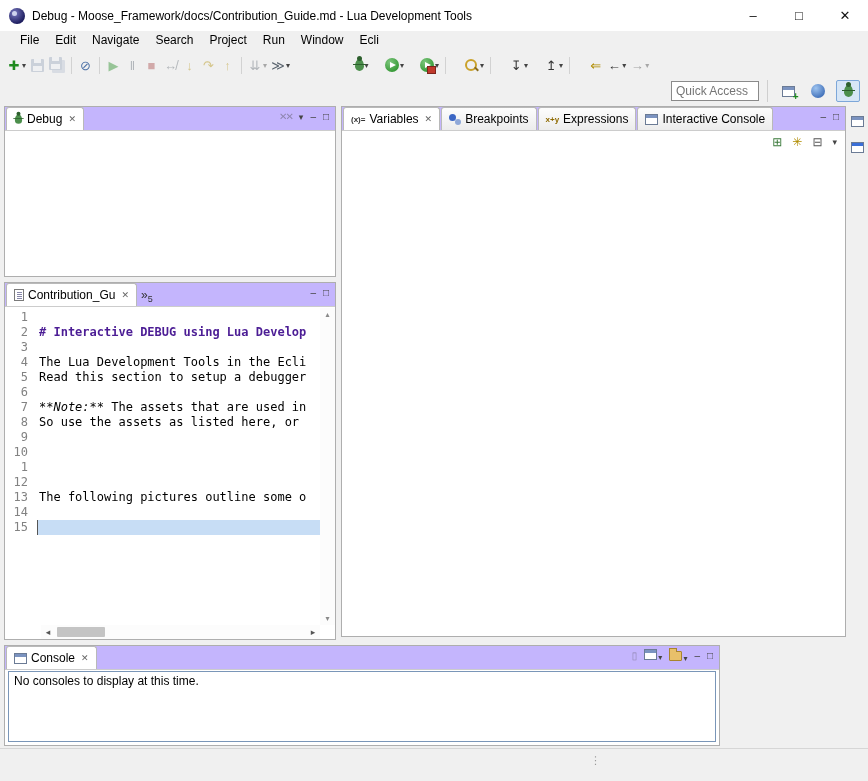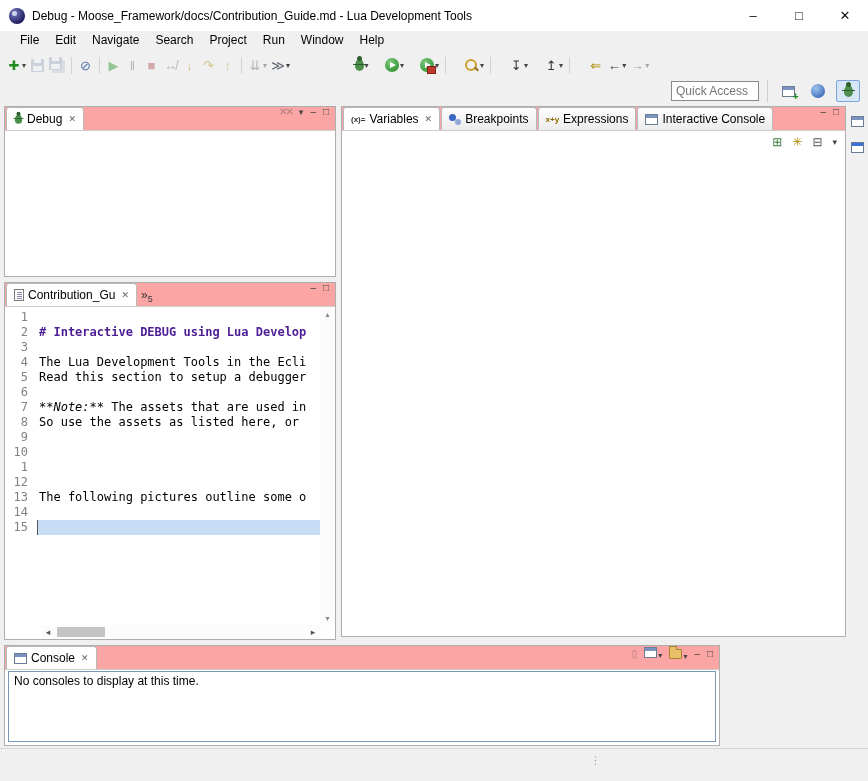--- a/index.html
+++ b/index.html
@@ -65,21 +65,21 @@
   
   .qa-row{height:26px;display:flex;align-items:center;justify-content:flex-end;padding-right:8px;gap:8px;}
   .qa-box{width:88px;height:20px;border:1px solid #8a8a8a;background:#fff;color:#707070;
     font-family:"Liberation Sans",sans-serif;font-size:12px;padding:0 4px;}
   .persp-bar{display:flex;align-items:center;gap:6px;border-left:1px solid #cfcfcf;padding-left:8px;}
   .persp-btn{width:24px;height:22px;display:flex;align-items:center;justify-content:center;border:1px solid transparent;border-radius:2px;}
   .persp-btn.active{background:#d7e6f6;border-color:#7da7d9;}
 
   
   .panel{position:absolute;background:#fff;border:1px solid #aeaeae;}
-  .tabrow{height:24px;background:#fca5a5;display:flex;align-items:flex-start;border-bottom:1px solid #cccccc;position:relative;}
+  .tabrow{height:24px;background:#c4b5fd;display:flex;align-items:center;border-bottom:1px solid #cccccc;position:relative;}
   .tab{height:23px;display:flex;align-items:center;gap:4px;padding:0 7px;margin-left:1px;
     border:1px solid #b9b9b9;border-bottom:none;border-radius:3px 3px 0 0;
     background:linear-gradient(#fdfdfd,#ececec);white-space:nowrap;}
   .tab.active{background:#fff;}
   .tab .close{font-size:9px;color:#666;margin-left:2px;}
   .tab-controls{margin-left:auto;display:flex;align-items:center;gap:7px;padding:0 6px 4px 0;}
   .vc-btn{font-size:10px;color:#444;line-height:10px;}
   .menu-arrow{font-size:9px;color:#444;}
   .overflow-tab{align-self:flex-end;padding:0 4px 2px 4px;color:#333;font-size:12px;}
   .overflow-tab small{font-size:9px;vertical-align:sub;}
@@ -139,21 +139,21 @@
 </div>
 
 <div class="menubar">
   <span class="menu-item">File</span>
   <span class="menu-item">Edit</span>
   <span class="menu-item">Navigate</span>
   <span class="menu-item">Search</span>
   <span class="menu-item">Project</span>
   <span class="menu-item">Run</span>
   <span class="menu-item">Window</span>
-  <span class="menu-item">Help</span>
+  <span class="menu-item">Ecli</span>
 </div>
 
 <div class="toolbar">
   <div class="tb-group">
     <span class="tb-btn dd">
         <span class="glyph g-green">✚</span>
       </span>
     <span class="tb-btn disabled">
         <span class="icon-floppy"></span>
       </span>

